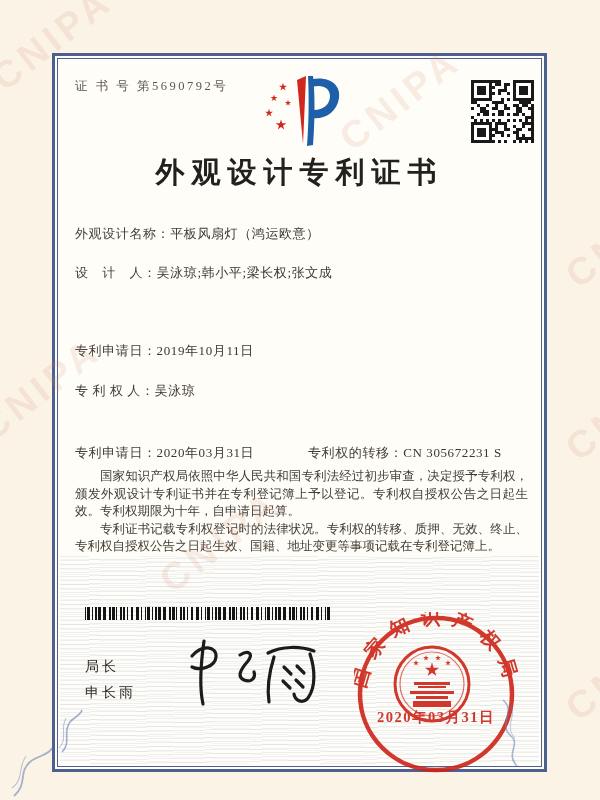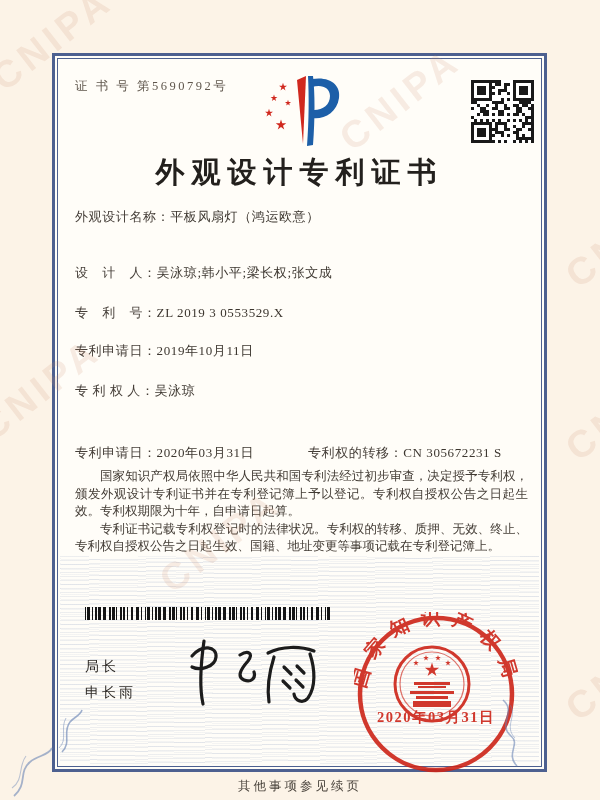--- a/index.html
+++ b/index.html
@@ -324,28 +324,25 @@
         <i style="left:27px;top:60px"></i>
         <i style="left:33px;top:60px"></i>
         <i style="left:42px;top:60px"></i>
         <i style="left:48px;top:60px"></i>
         <i style="left:54px;top:60px"></i>
         <i style="left:60px;top:60px"></i>
       </div>
 
     <h1 class="title">外观设计专利证书</h1>
 
-    <div class="row" style="top:152px">
+    <div class="row" style="top:169px">
       <span class="lb">外观设计名称：</span><span class="vl">平板风扇灯（鸿运欧意）</span>
     </div>
     <div class="row" style="top:208px">
       <span class="lb">设　计　人：</span><span class="vl">吴泳琼;韩小平;梁长权;张文成</span>
-    </div>
-    <div class="row" style="top:248px">
-      <span class="lb">专　利　号：</span><span class="vl">ZL 2019 3 0553529.X</span>
     </div>
     <div class="row" style="top:286px">
       <span class="lb">专利申请日：</span><span class="vl">2019年10月11日</span>
     </div>
     <div class="row" style="top:326px">
       <span class="lb">专 利 权 人：</span><span class="vl">吴泳琼</span>
     </div>
     <div class="row" style="top:388px">
       <span class="lb">专利申请日：</span><span class="vl">2020年03月31日</span>
       <span class="grant-no"><span class="lb">专利权的转移：</span><span class="vl">CN 305672231 S</span></span>
@@ -473,14 +470,13 @@
       <path d="M16 6 C 26 16, 10 28, 22 40" fill="none" stroke="#6b85b5" stroke-width="1" opacity="0.45"></path>
     </svg>
 
   </div>
 
   <svg class="orn" style="left:10px;top:744px" width="44" height="54" viewBox="0 0 44 54">
     <path d="M4 52 C 18 40, 8 28, 20 18 C 28 11, 38 12, 42 4" fill="none" stroke="#6b85b5" stroke-width="1.8" opacity="0.6"></path>
     <path d="M2 44 C 14 36, 8 22, 16 12" fill="none" stroke="#6b85b5" stroke-width="1.1" opacity="0.45"></path>
   </svg>
 
-  <div class="cont-note">其他事项参见续页</div>
 </div>
 
 </body></html>

